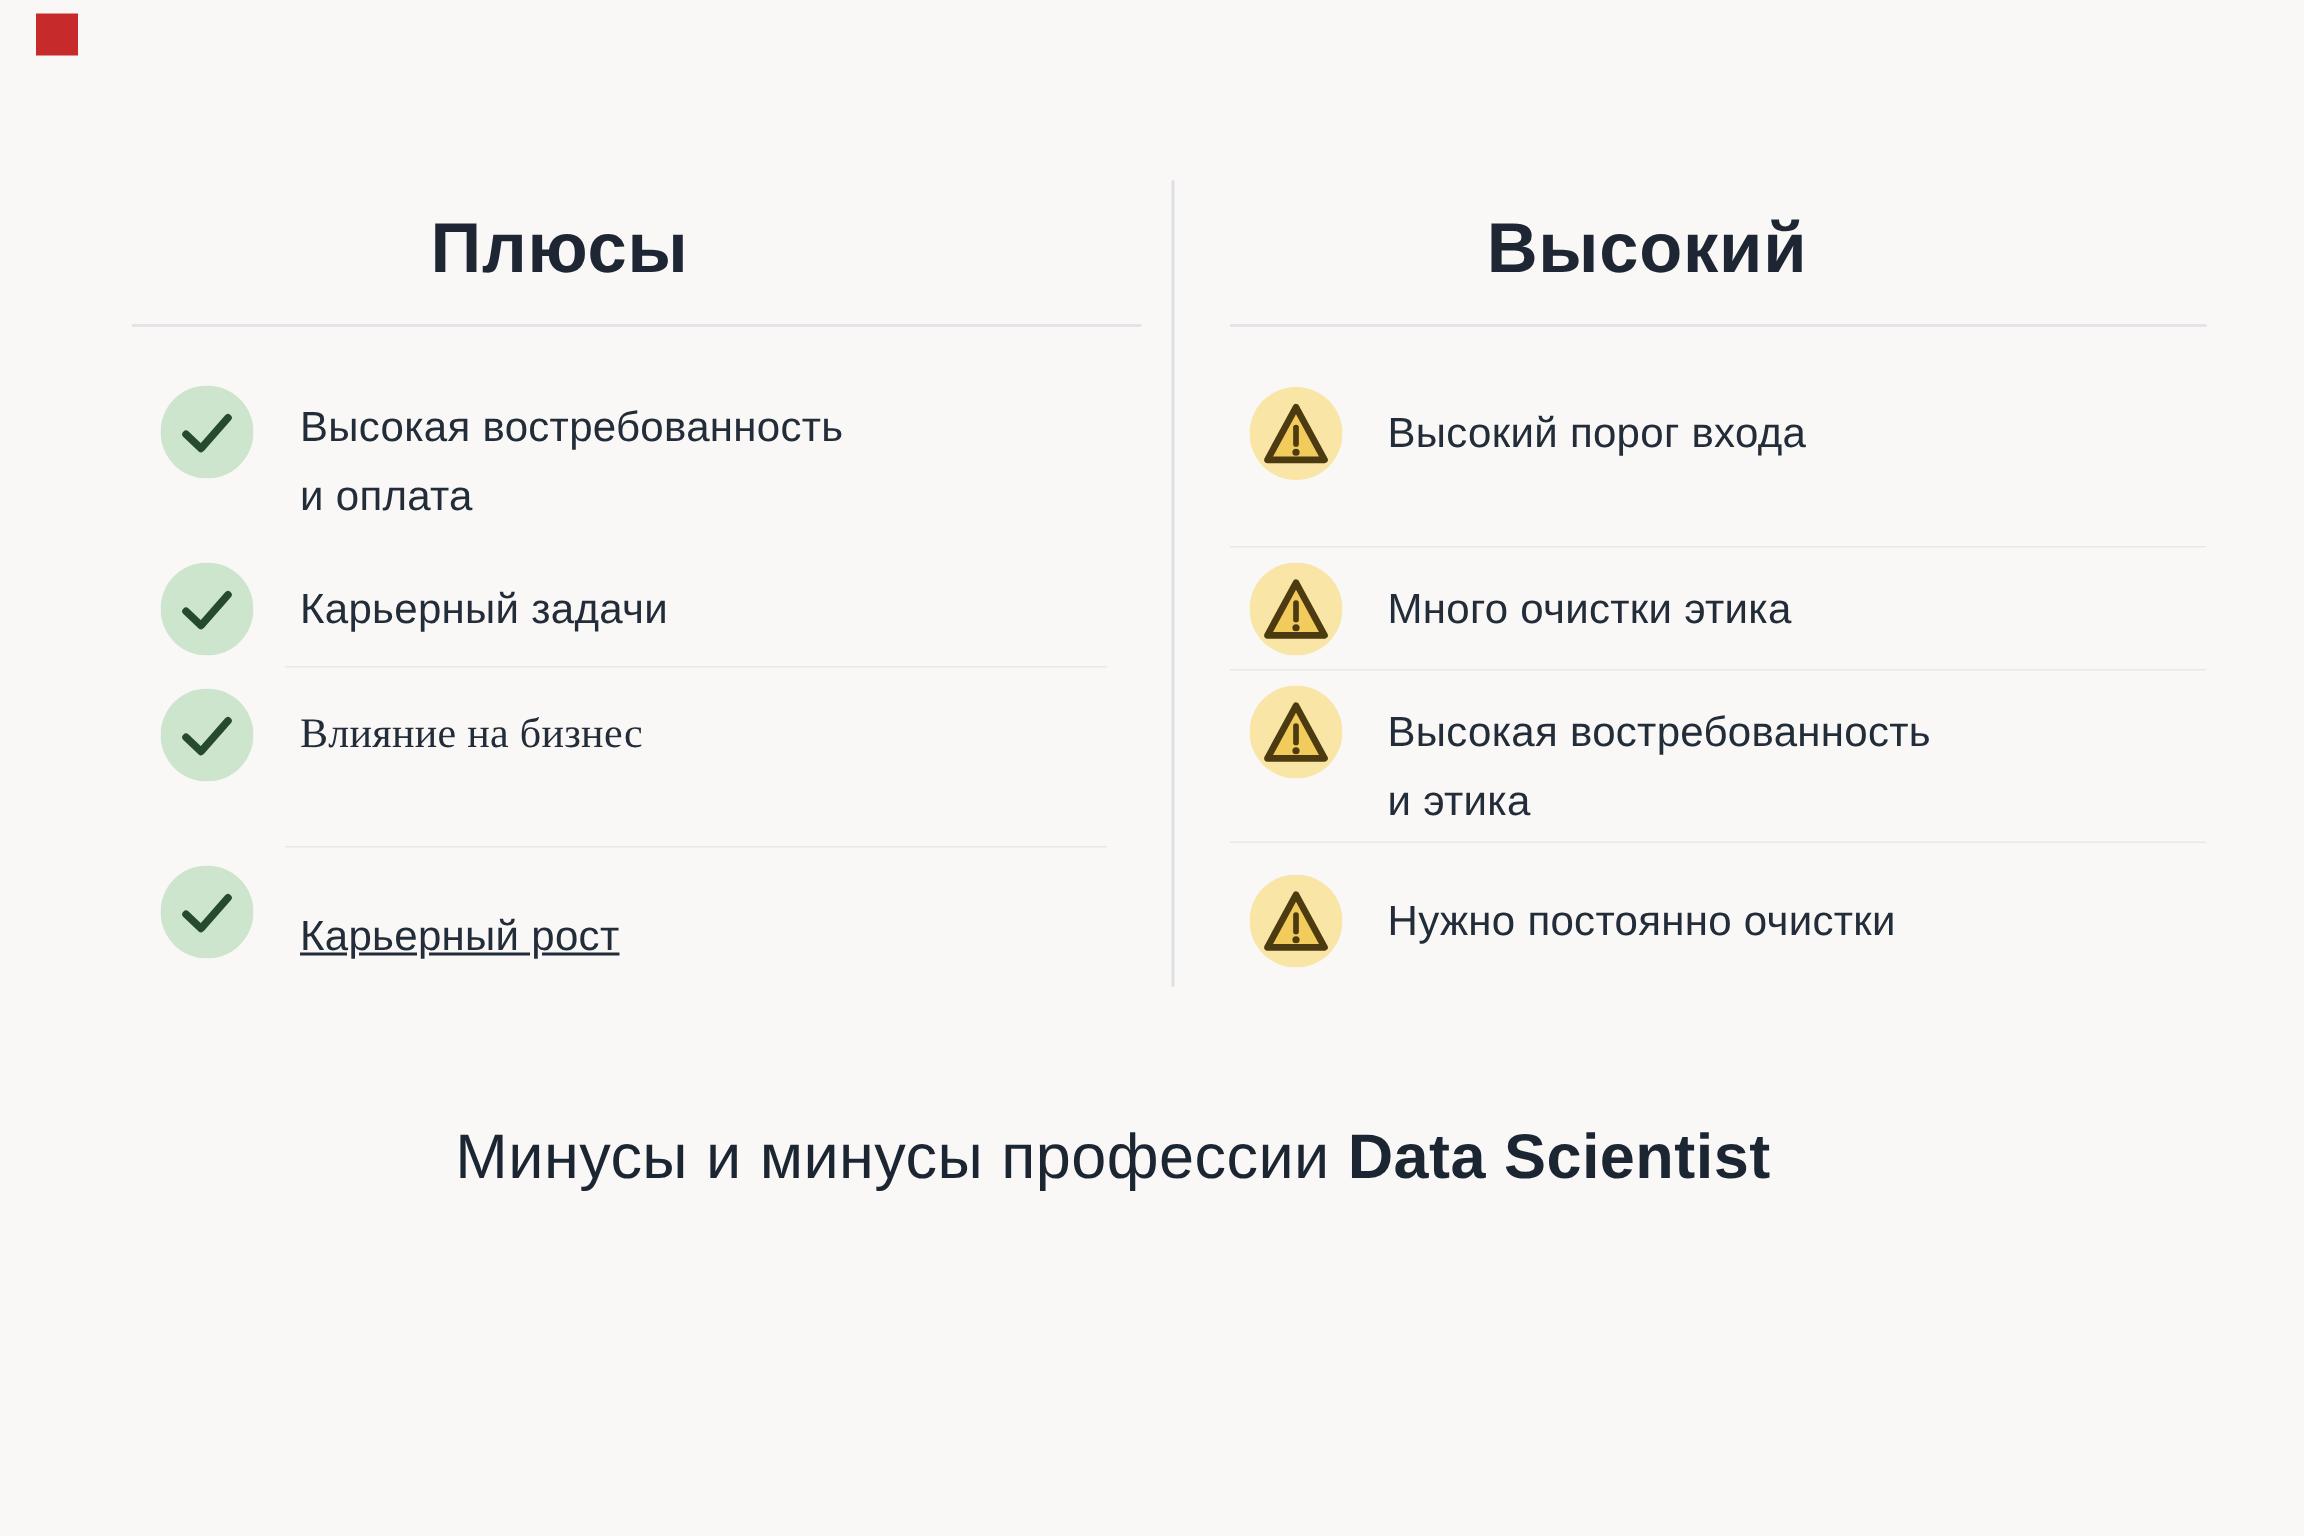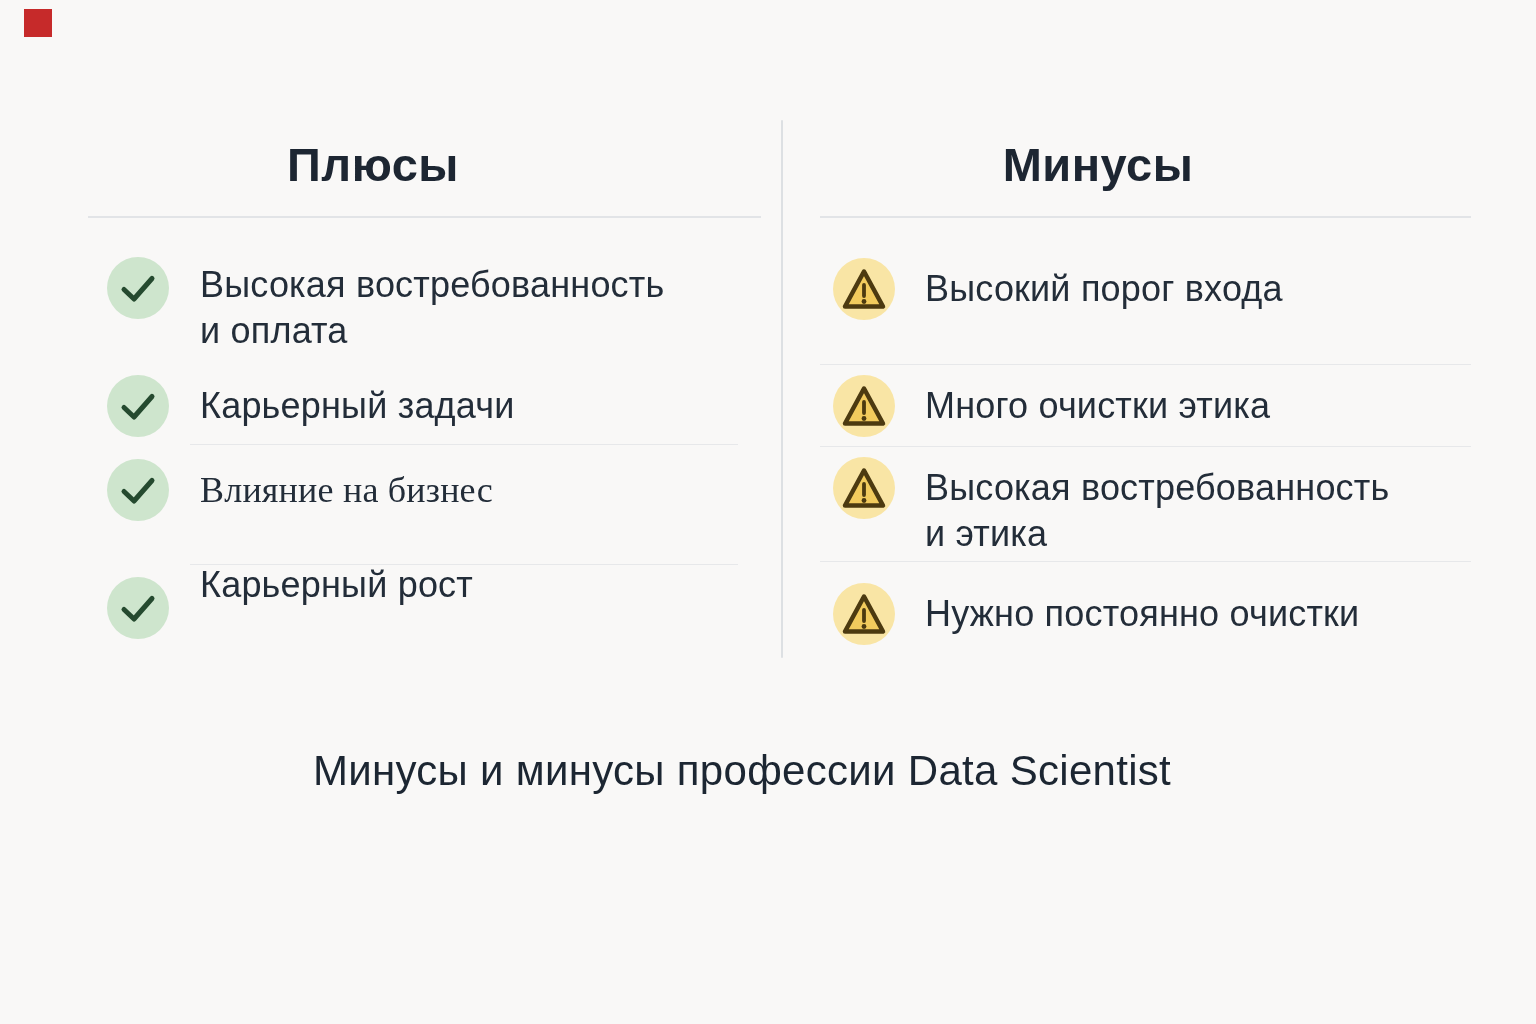--- a/index.html
+++ b/index.html
@@ -52,62 +52,62 @@
     width: 2px; height: 538px;
     background: #dde0e3;
     border-radius: 1px;
   }
   .icon {
     position: absolute;
     width: 62px; height: 62px;
   }
   .label {
     position: absolute;
-    font-size: 36px;
+    font-size: 28px;
     line-height: 46px;
     letter-spacing: 0.2px;
     color: #232d39;
     white-space: pre-line;
   }
   .hdiv {
     position: absolute;
     height: 1px;
     background: #e7e8ea;
   }
   .hdiv-left  { left: 175px; width: 548px; }
   .hdiv-right { left: 805px; width: 651px; }
 
   
   .p0-icon { left: 92px; top: 257px; }  .p0-label { left: 185px; top: 262px; }
   .p1-icon { left: 92px; top: 375px; }  .p1-label { left: 185px; top: 383px; }
   .pdiv-0  { top: 444px; }
   .p2-icon { left: 92px; top: 459px; }  .p2-label { left: 185px; top: 467px; font-family: Liberation Serif, serif; }
   .pdiv-1  { top: 564px; }
-  .p3-icon { left: 92px; top: 577px; }  .p3-label { left: 185px; top: 562px; }
+  .p3-icon { left: 92px; top: 577px; }  .p3-label { left: 185px; top: 601px; text-decoration: underline; }
 
   
   .c0-icon { left: 818px; top: 258px; } .c0-label { left: 910px; top: 266px; }
   .cdiv-0  { top: 364px; }
   .c1-icon { left: 818px; top: 375px; } .c1-label { left: 910px; top: 383px; }
   .cdiv-1  { top: 446px; }
   .c2-icon { left: 818px; top: 457px; } .c2-label { left: 910px; top: 465px; }
   .cdiv-2  { top: 561px; }
   .c3-icon { left: 818px; top: 583px; } .c3-label { left: 910px; top: 591px; }
 
   .caption {
     position: absolute;
     left: 0; top: 746px;
     width: 1454px;
     text-align: center;
     font-size: 42px;
     line-height: 50px;
     color: #1c2632;
     letter-spacing: 0.3px;
   }
-  .caption .highlight { font-weight: 400; }
+  .caption .highlight { font-weight: 700; }
 </style>
 </head>
 <body>
 
 <div class="canvas">
 
   <div class="corner-marker"></div>
 
   <div class="vdiv"></div>
 
@@ -139,21 +139,21 @@
     <div class="hdiv hdiv-left pdiv-1"></div>
 
     <svg class="icon p3-icon" viewBox="0 0 62 62">
       <circle cx="31" cy="31" r="31" fill="#cee5cd"></circle>
       <path d="M17 32.5 L27 42 L45 21.5" fill="none" stroke-width="5" stroke-linecap="round" stroke-linejoin="round" stroke="#254a2f"></path>
     </svg>
     <div class="label p3-label">Карьерный рост</div>
   </section>
 
   <section>
-    <h2 class="title cons-title">Минусы</h2>
+    <h2 class="title cons-title">Высокий</h2>
     <div class="underline cons-underline"></div>
 
     <svg class="icon c0-icon" viewBox="0 0 62 62">
       <circle cx="31" cy="31" r="31" fill="#f9e5a5"></circle>
       <polygon points="31,13.5 50,48.5 12,48.5" stroke-width="4.5" stroke-linejoin="round" fill="#f2cb5d" stroke="#4c3a10"></polygon>
       <line x1="31" y1="27" x2="31" y2="38" stroke-width="3.8" stroke-linecap="round" stroke="#4c3a10"></line>
       <circle cx="31" cy="43.5" r="2.4" fill="#4c3a10"></circle>
     </svg>
     <div class="label c0-label">Высокий порог входа</div>
 

